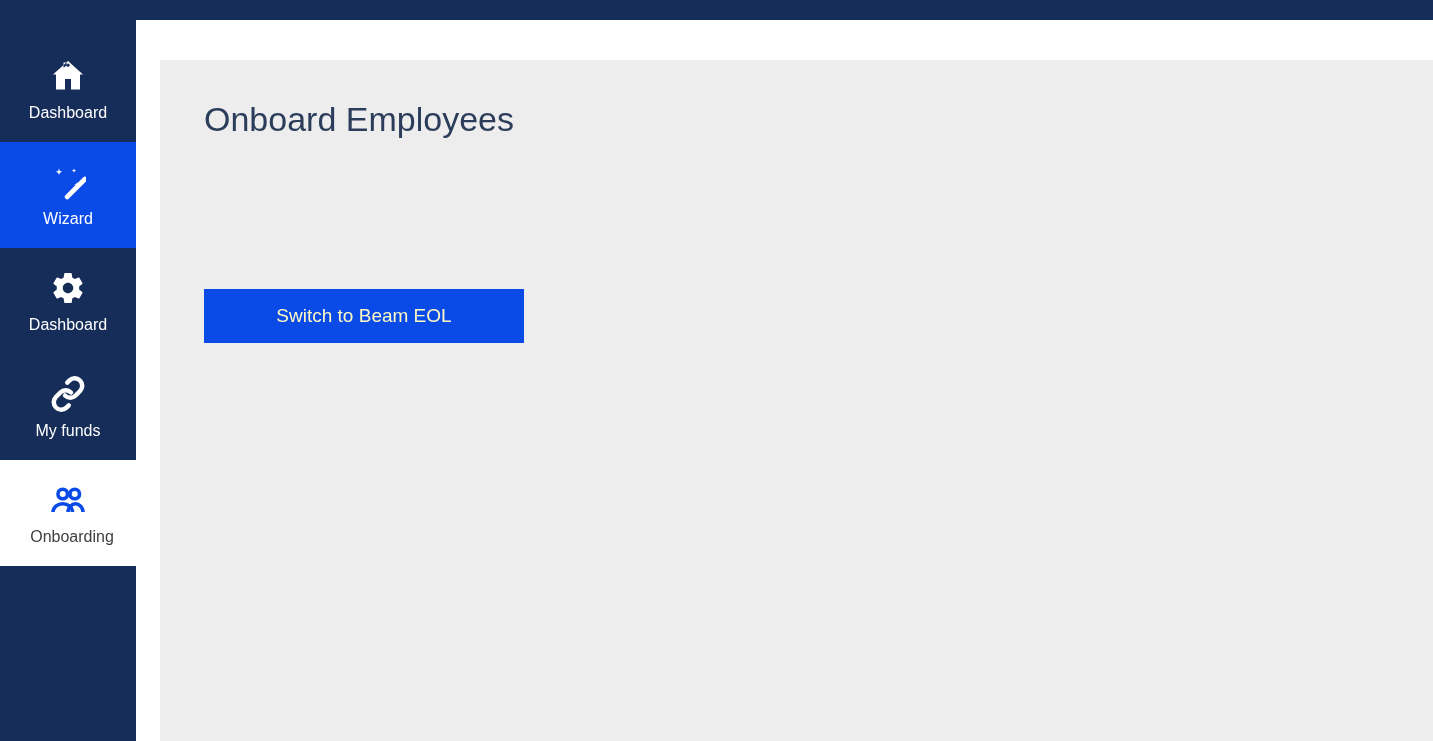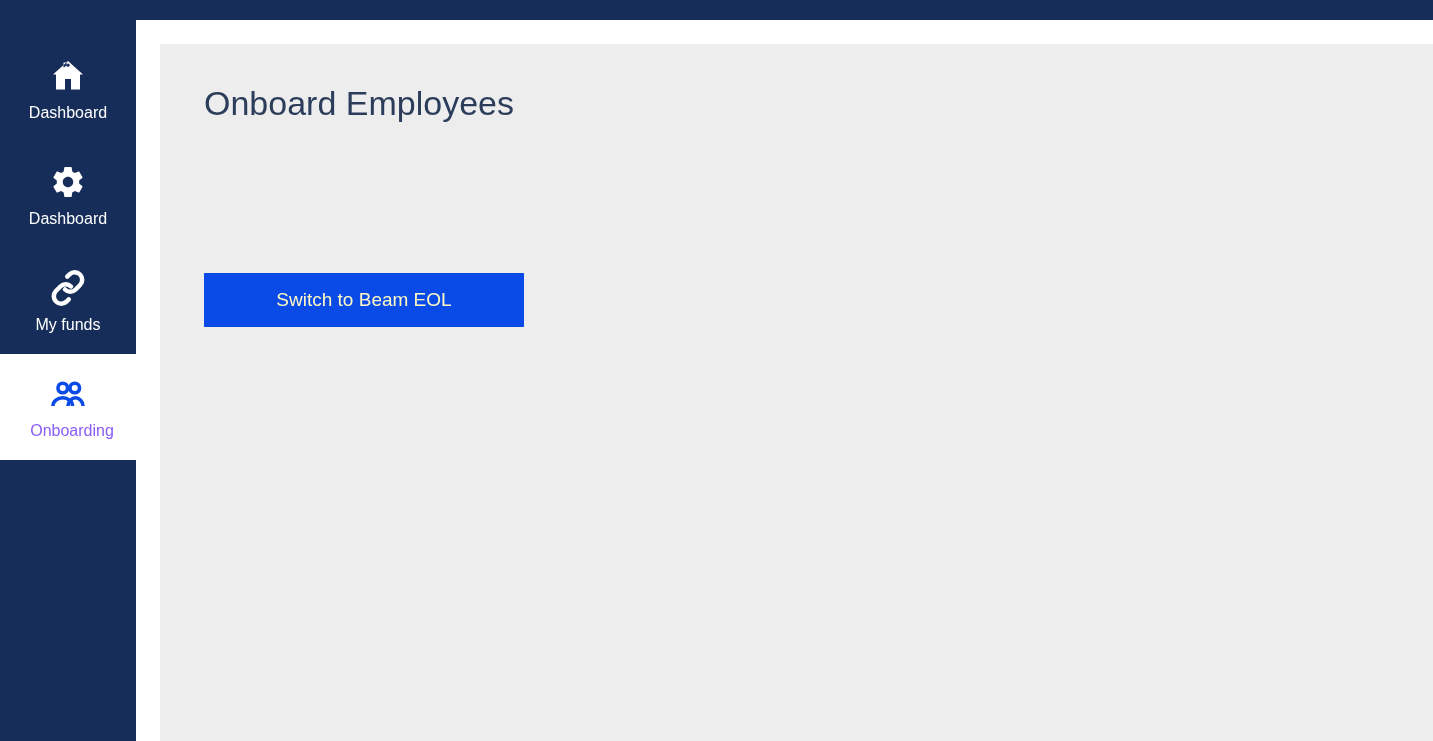--- a/index.html
+++ b/index.html
@@ -41,42 +41,42 @@
       gap: 8px;
     }
     .sidebar-item.active-blue {
       background: #0a4be7;
     }
     .sidebar-item.active-white {
       background: #fff;
       color: #0a4be7;
     }
     .sidebar-item.active-white .sidebar-label {
-      color: #8b5cf6;
+      color: #404040;
       margin-left: 8px;
     }
     .sidebar-icon {
       width: 40px;
       height: 40px;
       display: flex;
       align-items: center;
       justify-content: center;
     }
     .sidebar-icon svg {
       width: 36px;
       height: 36px;
     }
     .sidebar-label {
       font-size: 16px;
       font-weight: 400;
     }
     .main {
       flex: 1;
       background: #fff;
-      padding: 24px 0 0 24px;
+      padding: 40px 0 0 24px;
     }
     .content-panel {
       background: #ededed;
       width: 100%;
       height: 100%;
       padding: 40px 44px;
     }
     .page-title {
       font-size: 34px;
       font-weight: 400;
@@ -106,20 +106,31 @@
     <div class="sidebar-item">
       <span class="sidebar-icon">
         <svg viewBox="0 0 24 24" fill="currentColor">
           <path d="M12 2 L2 11 L4 11 L4 21 L10 21 L10 14 L14 14 L14 21 L20 21 L20 11 L22 11 Z M9 6.5 L9 3 L11 3 L11 5 Z"></path>
           <circle cx="12" cy="4.8" r="1.1" fill="#152d58"></circle>
         </svg>
       </span>
       <span class="sidebar-label">Dashboard</span>
     </div>
 
+    <div class="sidebar-item active-blue">
+      <span class="sidebar-icon">
+        <svg viewBox="0 0 24 24" fill="currentColor">
+          <rect x="3" y="17" width="20" height="3.2" rx="1.6" transform="rotate(-45 12 12)"></rect>
+          <path d="M6 3 L6.6 4.6 L8.2 5.2 L6.6 5.8 L6 7.4 L5.4 5.8 L3.8 5.2 L5.4 4.6 Z"></path>
+          <path d="M18 12 L18.5 13.3 L19.8 13.8 L18.5 14.3 L18 15.6 L17.5 14.3 L16.2 13.8 L17.5 13.3 Z"></path>
+          <path d="M16 3 L16.4 4 L17.4 4.4 L16.4 4.8 L16 5.8 L15.6 4.8 L14.6 4.4 L15.6 4 Z"></path>
+        </svg>
+      </span>
+      <span class="sidebar-label">Wizard</span>
+    </div>
 
     <div class="sidebar-item">
       <span class="sidebar-icon">
         <svg viewBox="0 0 24 24" fill="currentColor">
           <path d="M19.4 13c.04-.33.06-.66.06-1s-.02-.67-.06-1l2.1-1.65c.19-.15.24-.42.12-.64l-2-3.46c-.12-.22-.39-.3-.61-.22l-2.49 1c-.52-.4-1.08-.73-1.69-.98l-.38-2.65C14.42 2.18 14.22 2 13.98 2h-4c-.24 0-.44.18-.47.4l-.38 2.65c-.61.25-1.17.59-1.69.98l-2.49-1c-.23-.09-.49 0-.61.22l-2 3.46c-.13.22-.07.49.12.64L4.57 11c-.04.33-.07.66-.07 1s.03.67.07 1l-2.11 1.65c-.19.15-.24.42-.12.64l2 3.46c.12.22.39.3.61.22l2.49-1c.52.4 1.08.73 1.69.98l.38 2.65c.03.22.23.4.47.4h4c.24 0 .44-.18.47-.4l.38-2.65c.61-.25 1.17-.59 1.69-.98l2.49 1c.23.09.49 0 .61-.22l2-3.46c.12-.22.07-.49-.12-.64L19.4 13zM12 15.5c-1.93 0-3.5-1.57-3.5-3.5s1.57-3.5 3.5-3.5 3.5 1.57 3.5 3.5-1.57 3.5-3.5 3.5z"></path>
         </svg>
       </span>
       <span class="sidebar-label">Dashboard</span>
     </div>
 

